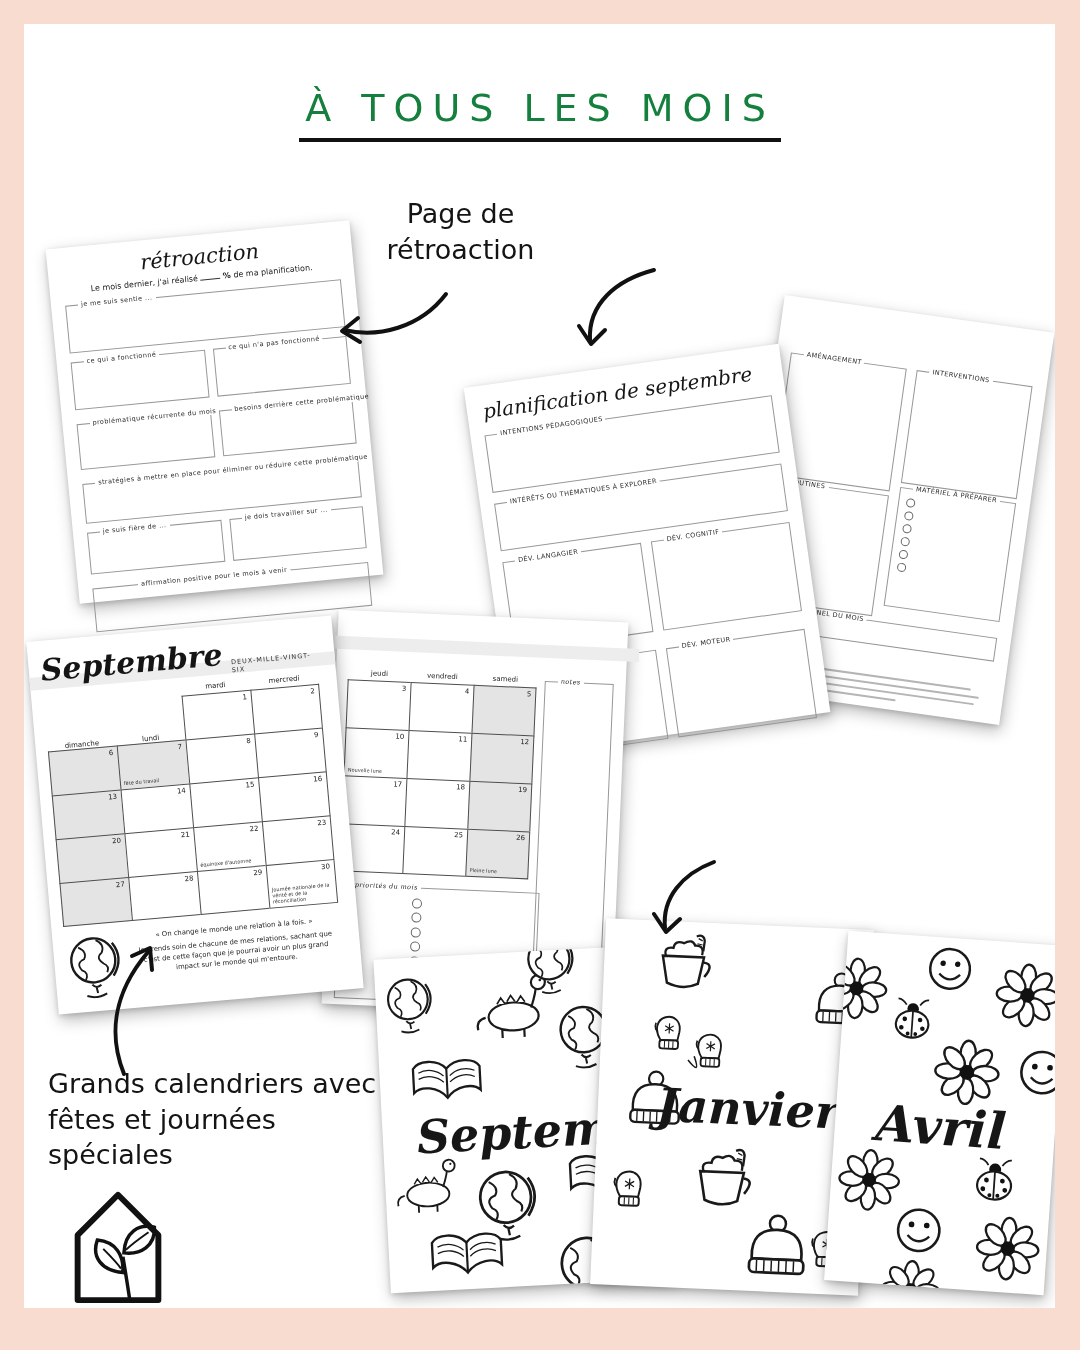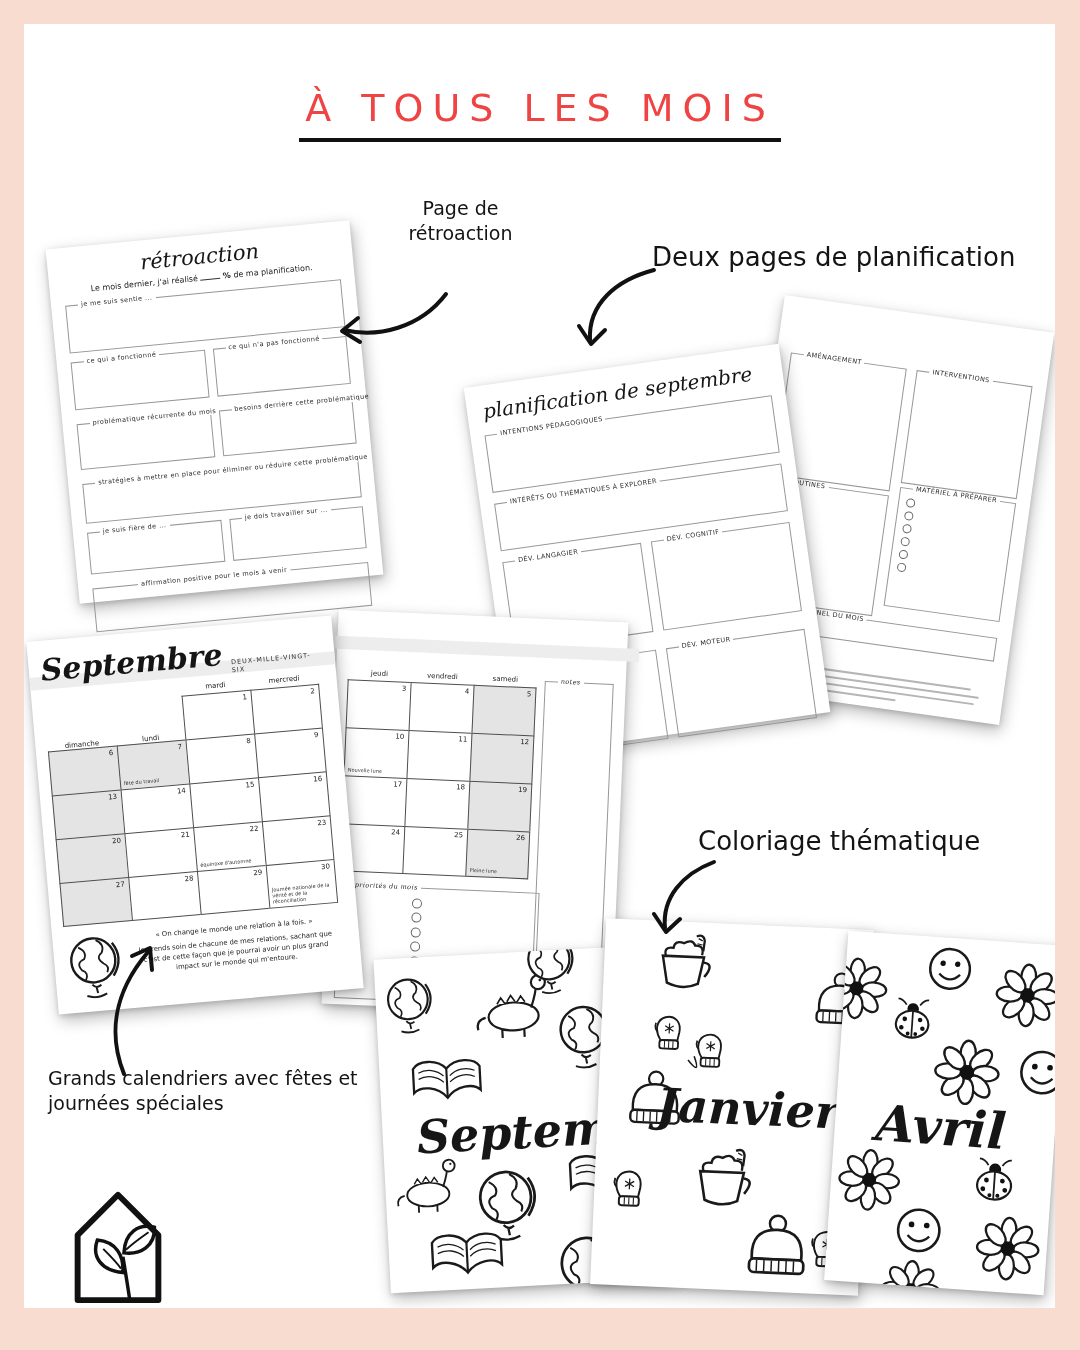--- a/index.html
+++ b/index.html
@@ -7,23 +7,23 @@
           font-family:"DejaVu Sans",sans-serif;color:#151515;}
   
   .fr{position:absolute;background:#f8dcd0;z-index:60;}
   .fr.t{left:0;top:0;right:0;height:24px;}
   .fr.l{left:0;top:0;bottom:0;width:24px;}
   .fr.r{right:0;top:0;bottom:0;width:25px;}
   .fr.b{left:0;right:0;bottom:0;height:42px;}
   
   .title-wrap{position:absolute;left:0;right:0;top:86px;text-align:center;z-index:20;}
   .main-title{display:inline-block;font-size:38px;letter-spacing:9px;font-weight:400;
-              color:#ef4444;border-bottom:4px solid #111;padding:0 6px 8px 6px;}
-  
-  .ann{position:absolute;z-index:20;font-size:19px;color:#141414;line-height:1.32;}
+              color:#15803d;border-bottom:4px solid #111;padding:0 6px 8px 6px;}
+  
+  .ann{position:absolute;z-index:20;font-size:27px;color:#141414;line-height:1.32;}
   .ann-retro{left:368px;top:196px;width:185px;text-align:center;}
   .ann-planif{left:652px;top:240px;white-space:nowrap;font-size:26px;}
   .ann-color{left:698px;top:824px;white-space:nowrap;font-size:26px;}
   .ann-cal{left:48px;top:1066px;width:330px;text-align:left;}
   .arrow{position:absolute;z-index:20;}
   .arrow path{fill:none;stroke:#111;stroke-width:4;stroke-linecap:round;stroke-linejoin:round;}
   
   .page{position:absolute;background:#fff;box-shadow:2px 6px 16px rgba(0,0,0,.28),0 2px 5px rgba(0,0,0,.15);}
   fieldset.f{border:1px solid #979797;margin:0;padding:2px 5px;min-width:0;}
   fieldset.f legend{font-size:6.5px;letter-spacing:.4px;color:#2b2b2b;padding:0 3px;margin-left:7px;white-space:nowrap;}
@@ -173,27 +173,25 @@
   </svg>
 
   <div class="title-wrap"><span class="main-title">À TOUS LES MOIS</span></div>
 
   <div class="ann ann-retro">Page de rétroaction</div>
   <svg class="arrow" style="left:332px;top:288px" width="120" height="58">
     <path d="M114,6 C88,40 46,50 12,42"></path>
       <path d="M26,30 L10,43 L28,54"></path>
   </svg>
 
-  <div class="ann ann-planif">Deux pages de planification</div>
   <svg class="arrow" style="left:576px;top:264px" width="86" height="86">
     <path d="M78,6 C40,16 12,40 14,76"></path>
       <path d="M3,62 L15,80 L29,66"></path>
   </svg>
 
-  <div class="ann ann-color">Coloriage thématique</div>
   <svg class="arrow" style="left:652px;top:856px" width="72" height="84">
     <path d="M62,6 C30,18 10,42 13,72"></path>
       <path d="M2,58 L14,76 L28,63"></path>
   </svg>
 
   <div class="ann ann-cal">Grands calendriers avec fêtes et journées spéciales</div>
   <svg class="arrow" style="left:102px;top:934px" width="92" height="146">
     <path d="M22,140 C6,100 12,58 46,18"></path>
       <path d="M30,22 L48,14 L50,36"></path>
   </svg>

